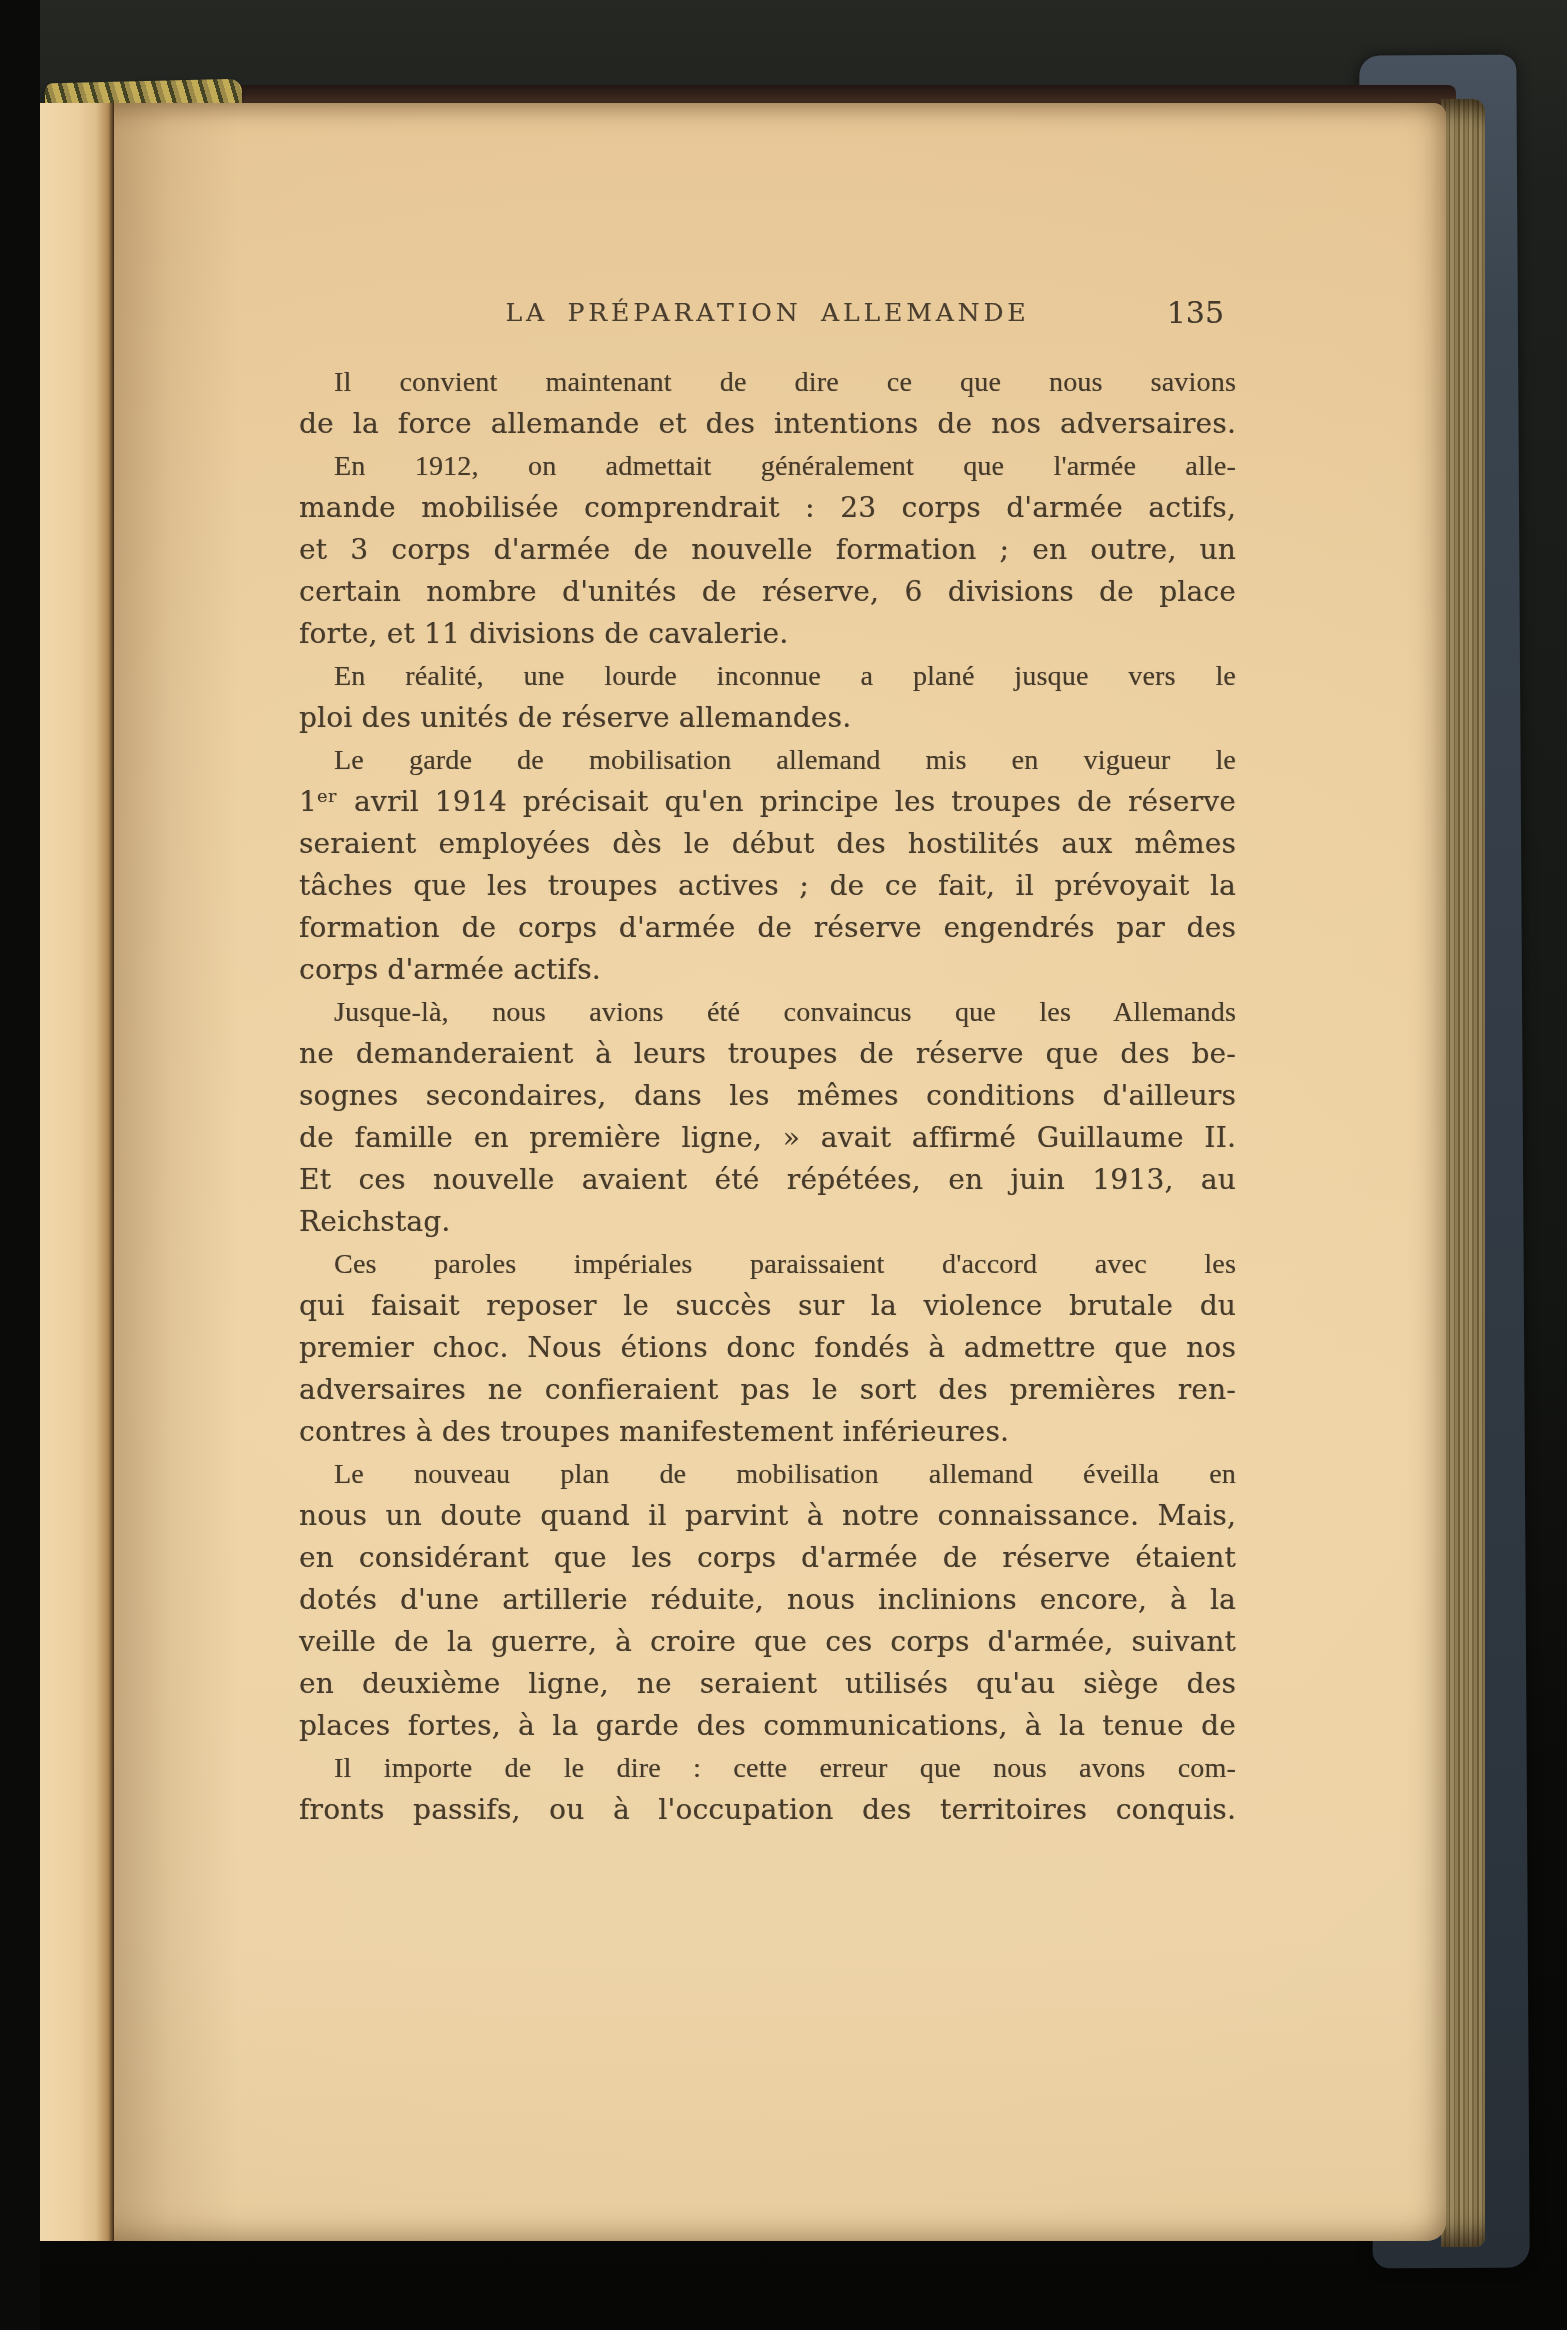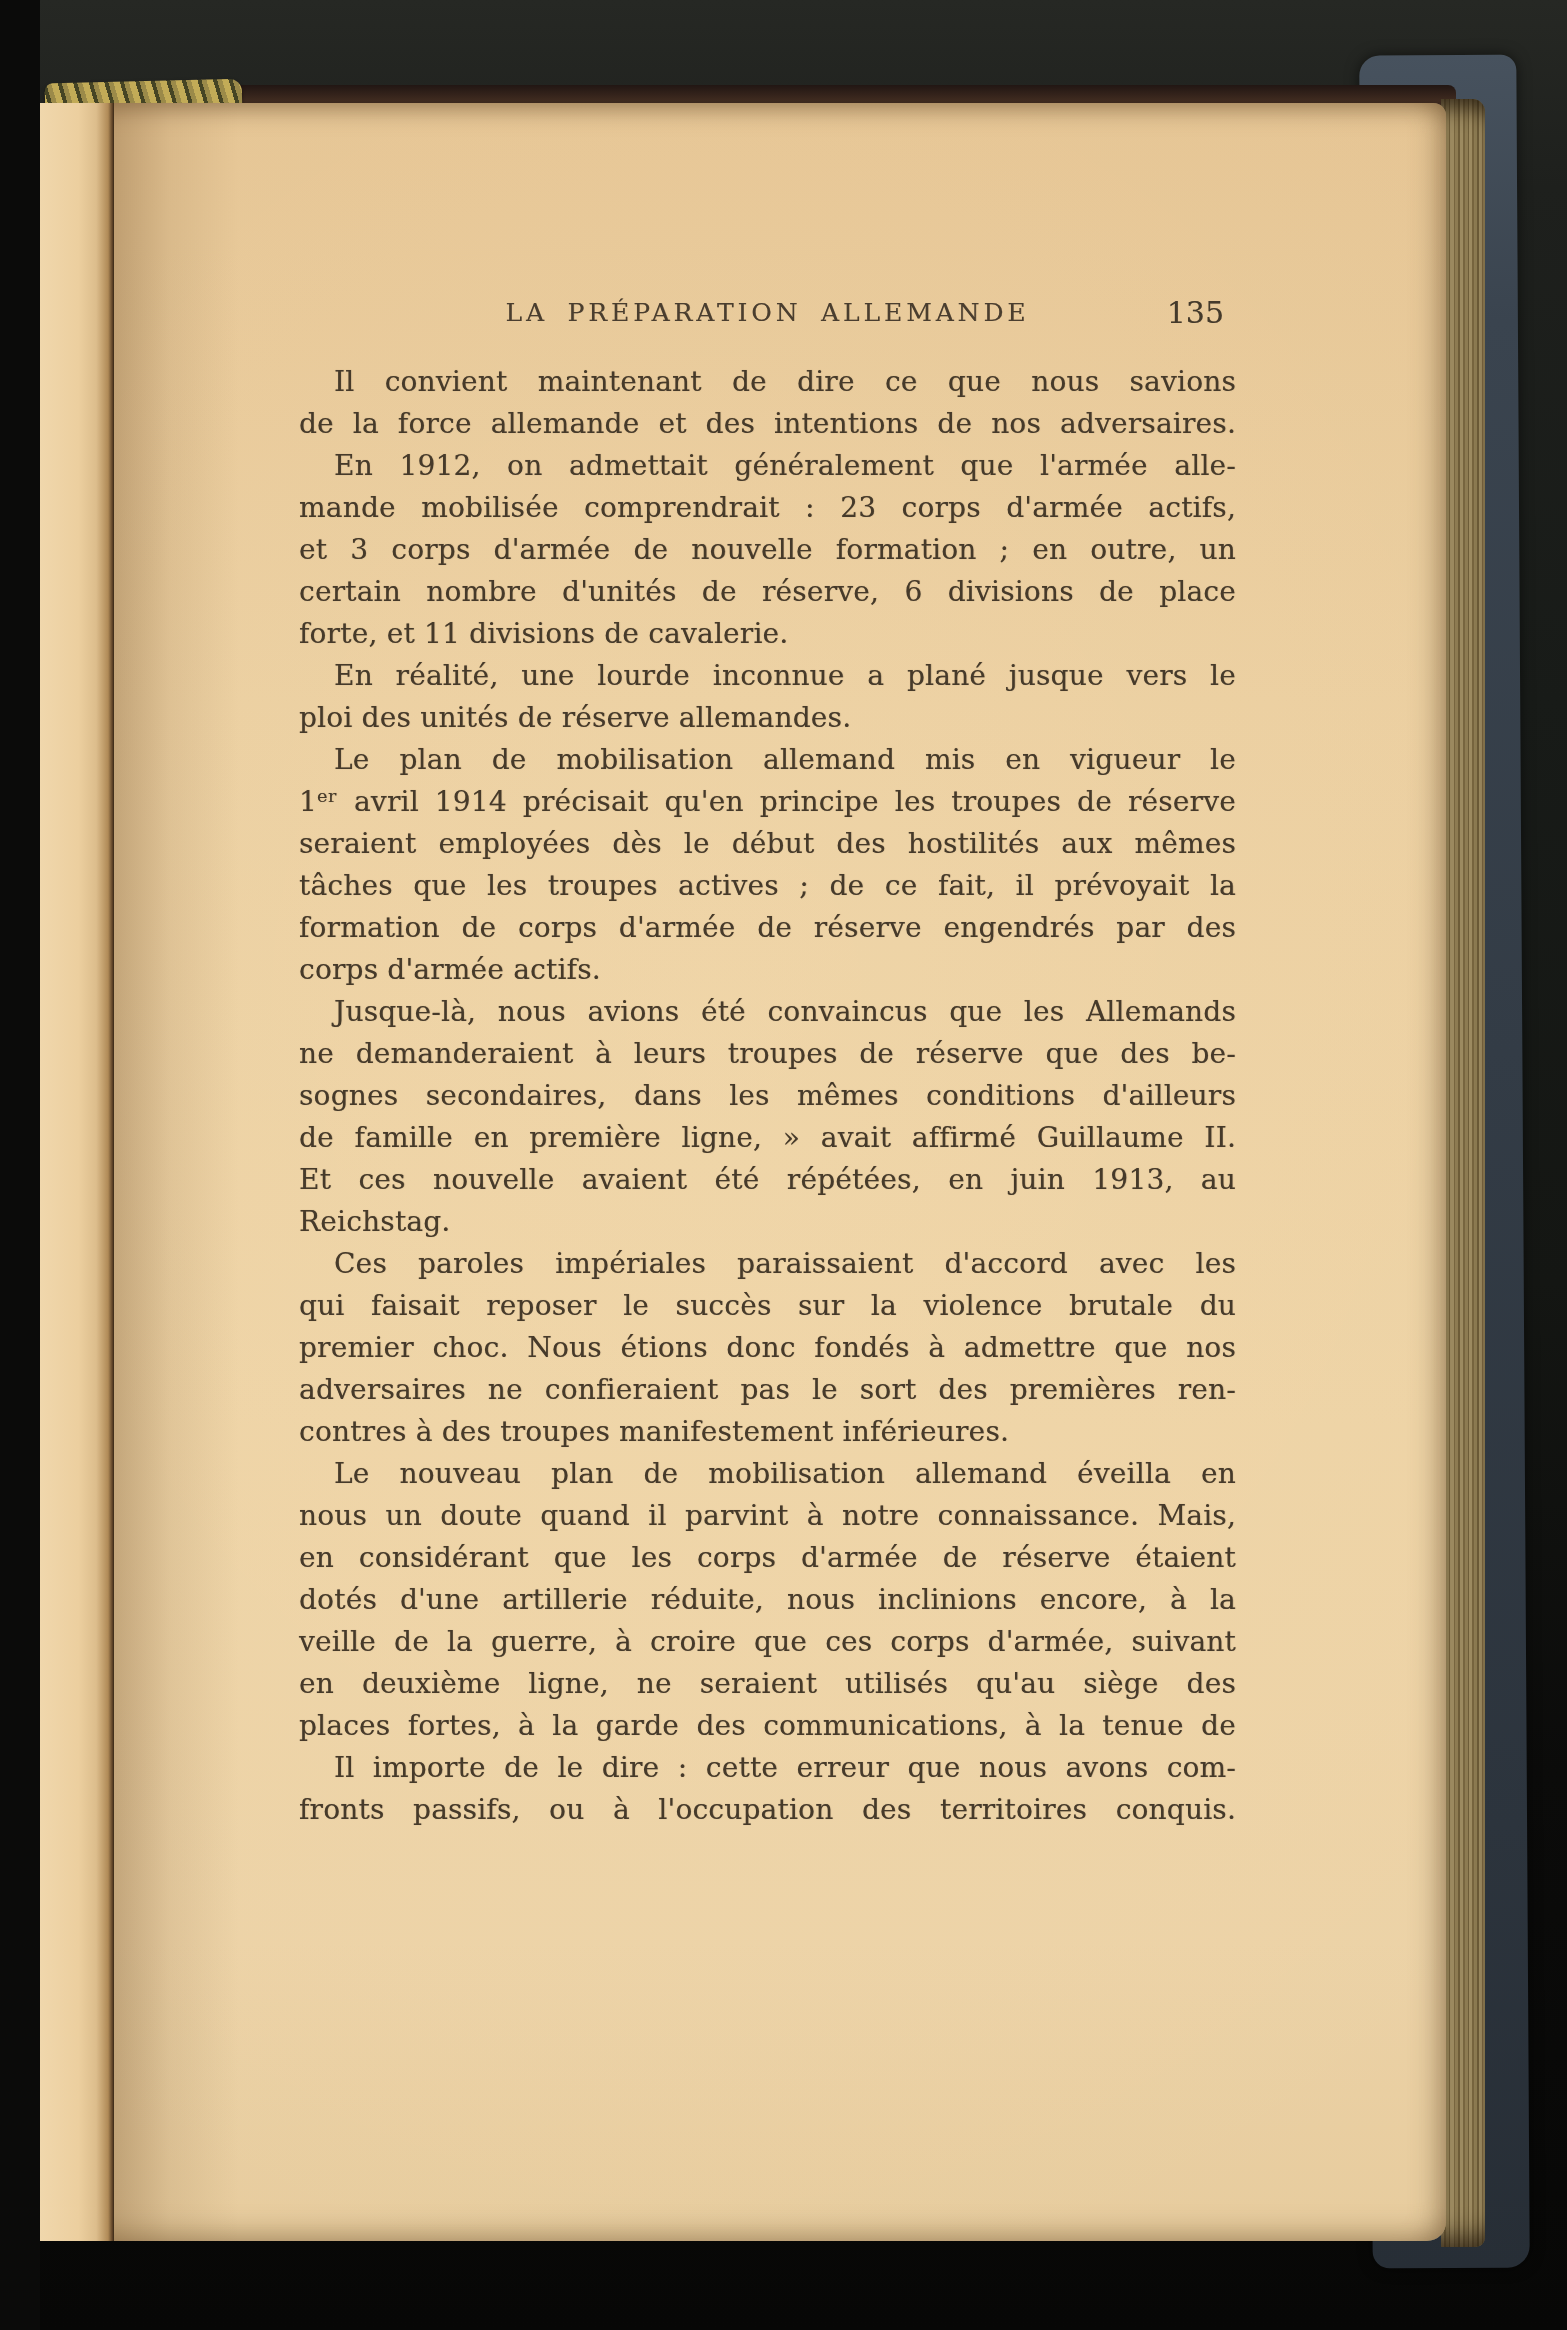--- a/index.html
+++ b/index.html
@@ -59,21 +59,21 @@
   .header-row{position:relative;height:34px;}
   .running-header{display:block;text-align:center;font-size:25px;line-height:34px;
     letter-spacing:3.9px;word-spacing:7.8px;color:#4a3e2f;
     text-shadow:0.3px 0.3px 0.6px rgba(70,56,40,.45);}
   .page-number{position:absolute;right:12px;bottom:0;font-size:30px;line-height:34px;
     color:#443a2b;text-shadow:0.3px 0.3px 0.6px rgba(70,56,40,.45);}
 
   .body-text{margin-top:31px;font-size:28px;line-height:42px;letter-spacing:0.2px;
     text-shadow:0.3px 0.3px 0.7px rgba(70,56,40,.5);}
   .bt-line{text-align:justify;text-align-last:justify;height:42px;overflow:visible;}
-  .bt-line.indent{text-indent:35px;}
+  .bt-line.indent{text-indent:35px;font-family:Liberation Serif, serif;}
   .bt-line.endline{text-align-last:left;}
 </style>
 </head>
 <body>
 
 <div id="scene">
   <div class="bg-base"></div>
   <div class="cover-right"></div>
   <div class="spine-top"></div>
   <div class="headband"></div>
@@ -90,21 +90,21 @@
     <div class="body-text">
         <div class="bt-line indent">Il convient maintenant de dire ce que nous savions</div>
         <div class="bt-line">de la force allemande et des intentions de nos adversaires.</div>
         <div class="bt-line indent">En 1912, on admettait généralement que l'armée alle-</div>
         <div class="bt-line">mande mobilisée comprendrait : 23 corps d'armée actifs,</div>
         <div class="bt-line">et 3 corps d'armée de nouvelle formation ; en outre, un</div>
         <div class="bt-line">certain nombre d'unités de réserve, 6 divisions de place</div>
         <div class="bt-line endline">forte, et 11 divisions de cavalerie.</div>
         <div class="bt-line indent">En réalité, une lourde inconnue a plané jusque vers le</div>
         <div class="bt-line endline">ploi des unités de réserve allemandes.</div>
-        <div class="bt-line indent">Le plan de mobilisation allemand mis en vigueur le</div>
+        <div class="bt-line indent">Le garde de mobilisation allemand mis en vigueur le</div>
         <div class="bt-line">1ᵉʳ avril 1914 précisait qu'en principe les troupes de réserve</div>
         <div class="bt-line">seraient employées dès le début des hostilités aux mêmes</div>
         <div class="bt-line">tâches que les troupes actives ; de ce fait, il prévoyait la</div>
         <div class="bt-line">formation de corps d'armée de réserve engendrés par des</div>
         <div class="bt-line endline">corps d'armée actifs.</div>
         <div class="bt-line indent">Jusque-là, nous avions été convaincus que les Allemands</div>
         <div class="bt-line">ne demanderaient à leurs troupes de réserve que des be-</div>
         <div class="bt-line">sognes secondaires, dans les mêmes conditions d'ailleurs</div>
         <div class="bt-line">de famille en première ligne, » avait affirmé Guillaume II.</div>
         <div class="bt-line">Et ces nouvelle avaient été répétées, en juin 1913, au</div>

